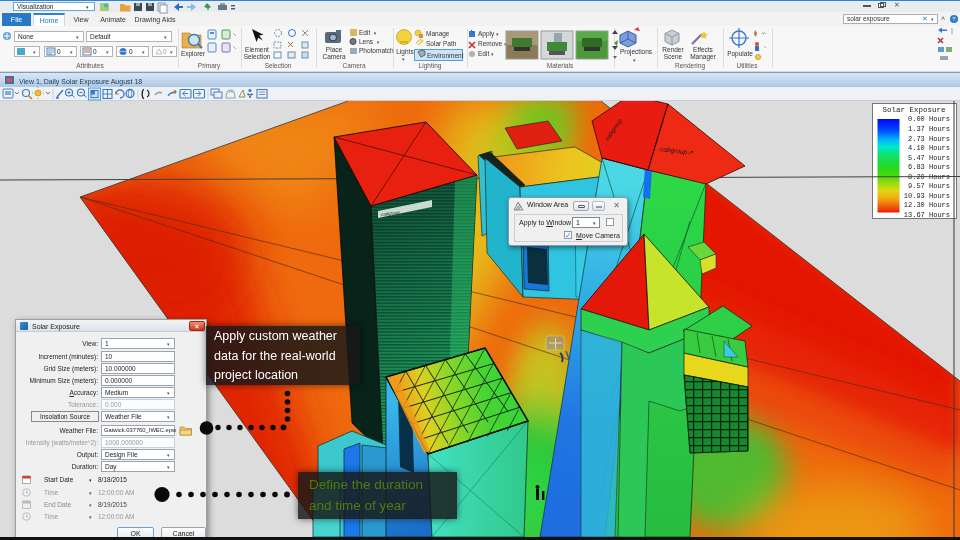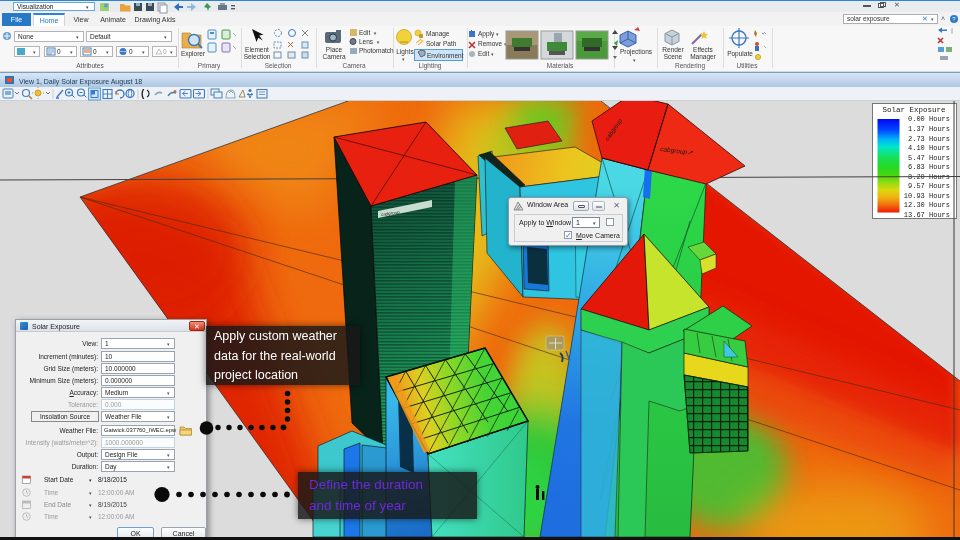--- a/index.html
+++ b/index.html
@@ -654,21 +654,21 @@
         </svg>
   <div class="abs" style="left:28px;top:193px;width:48px;color:#999;">Time</div>
   <div class="abs caret" style="left:73px;top:194px;">▾</div>
   <div class="abs" style="left:82px;top:193px;color:#999;">12:00:00 AM</div>
 
   <div class="abs" style="left:101px;top:207px;width:37px;height:12px;background:linear-gradient(#fdfdfd,#e4eaf0);border:1px solid #6fa0d0;border-radius:2px;font-size:7px;text-align:center;line-height:11px;"><u>O</u>K</div>
   <div class="abs" style="left:145px;top:207px;width:45px;height:12px;background:linear-gradient(#fdfdfd,#e8ebee);border:1px solid #9aa5b0;border-radius:2px;font-size:7px;text-align:center;line-height:11px;">Cancel</div>
 </div>
 
 <div class="abs" style="left:206px;top:326px;width:154px;height:59px;background:rgba(24,24,24,0.84);box-shadow:0 0 7px rgba(0,0,0,0.55);color:#fff;font-size:12.5px;line-height:19.5px;padding:1px 0 0 8px;z-index:50;">Apply custom weather<br>data for the real-world<br>project location</div>
-<div class="abs" style="left:298px;top:472px;width:179px;height:47px;background:rgba(24,24,24,0.84);box-shadow:0 0 7px rgba(0,0,0,0.55);color:#6d28d9;font-size:13.5px;line-height:21px;padding:2px 0 0 11px;z-index:50;">Define the duration<br>and time of year</div>
+<div class="abs" style="left:298px;top:472px;width:159px;height:47px;background:rgba(24,24,24,0.84);box-shadow:0 0 7px rgba(0,0,0,0.55);color:#4d7c0f;font-size:13.5px;line-height:21px;padding:2px 0 0 11px;z-index:50;">Define the duration<br>and time of year</div>
 </div>
 
 <div class="abs" style="left:0;top:537px;width:960px;height:3px;background:#111;z-index:60;"></div>
 
 <svg class="abs" style="left:0;top:0;z-index:70;pointer-events:none;" width="960" height="540" id="dots">
 <g fill="#0a0a0a">
 <circle cx="206.5" cy="428" r="6.8"></circle>
 <circle cx="218" cy="427.5" r="2.7"></circle>
         <circle cx="229" cy="427.5" r="2.7"></circle>
         <circle cx="240" cy="427.5" r="2.7"></circle>

